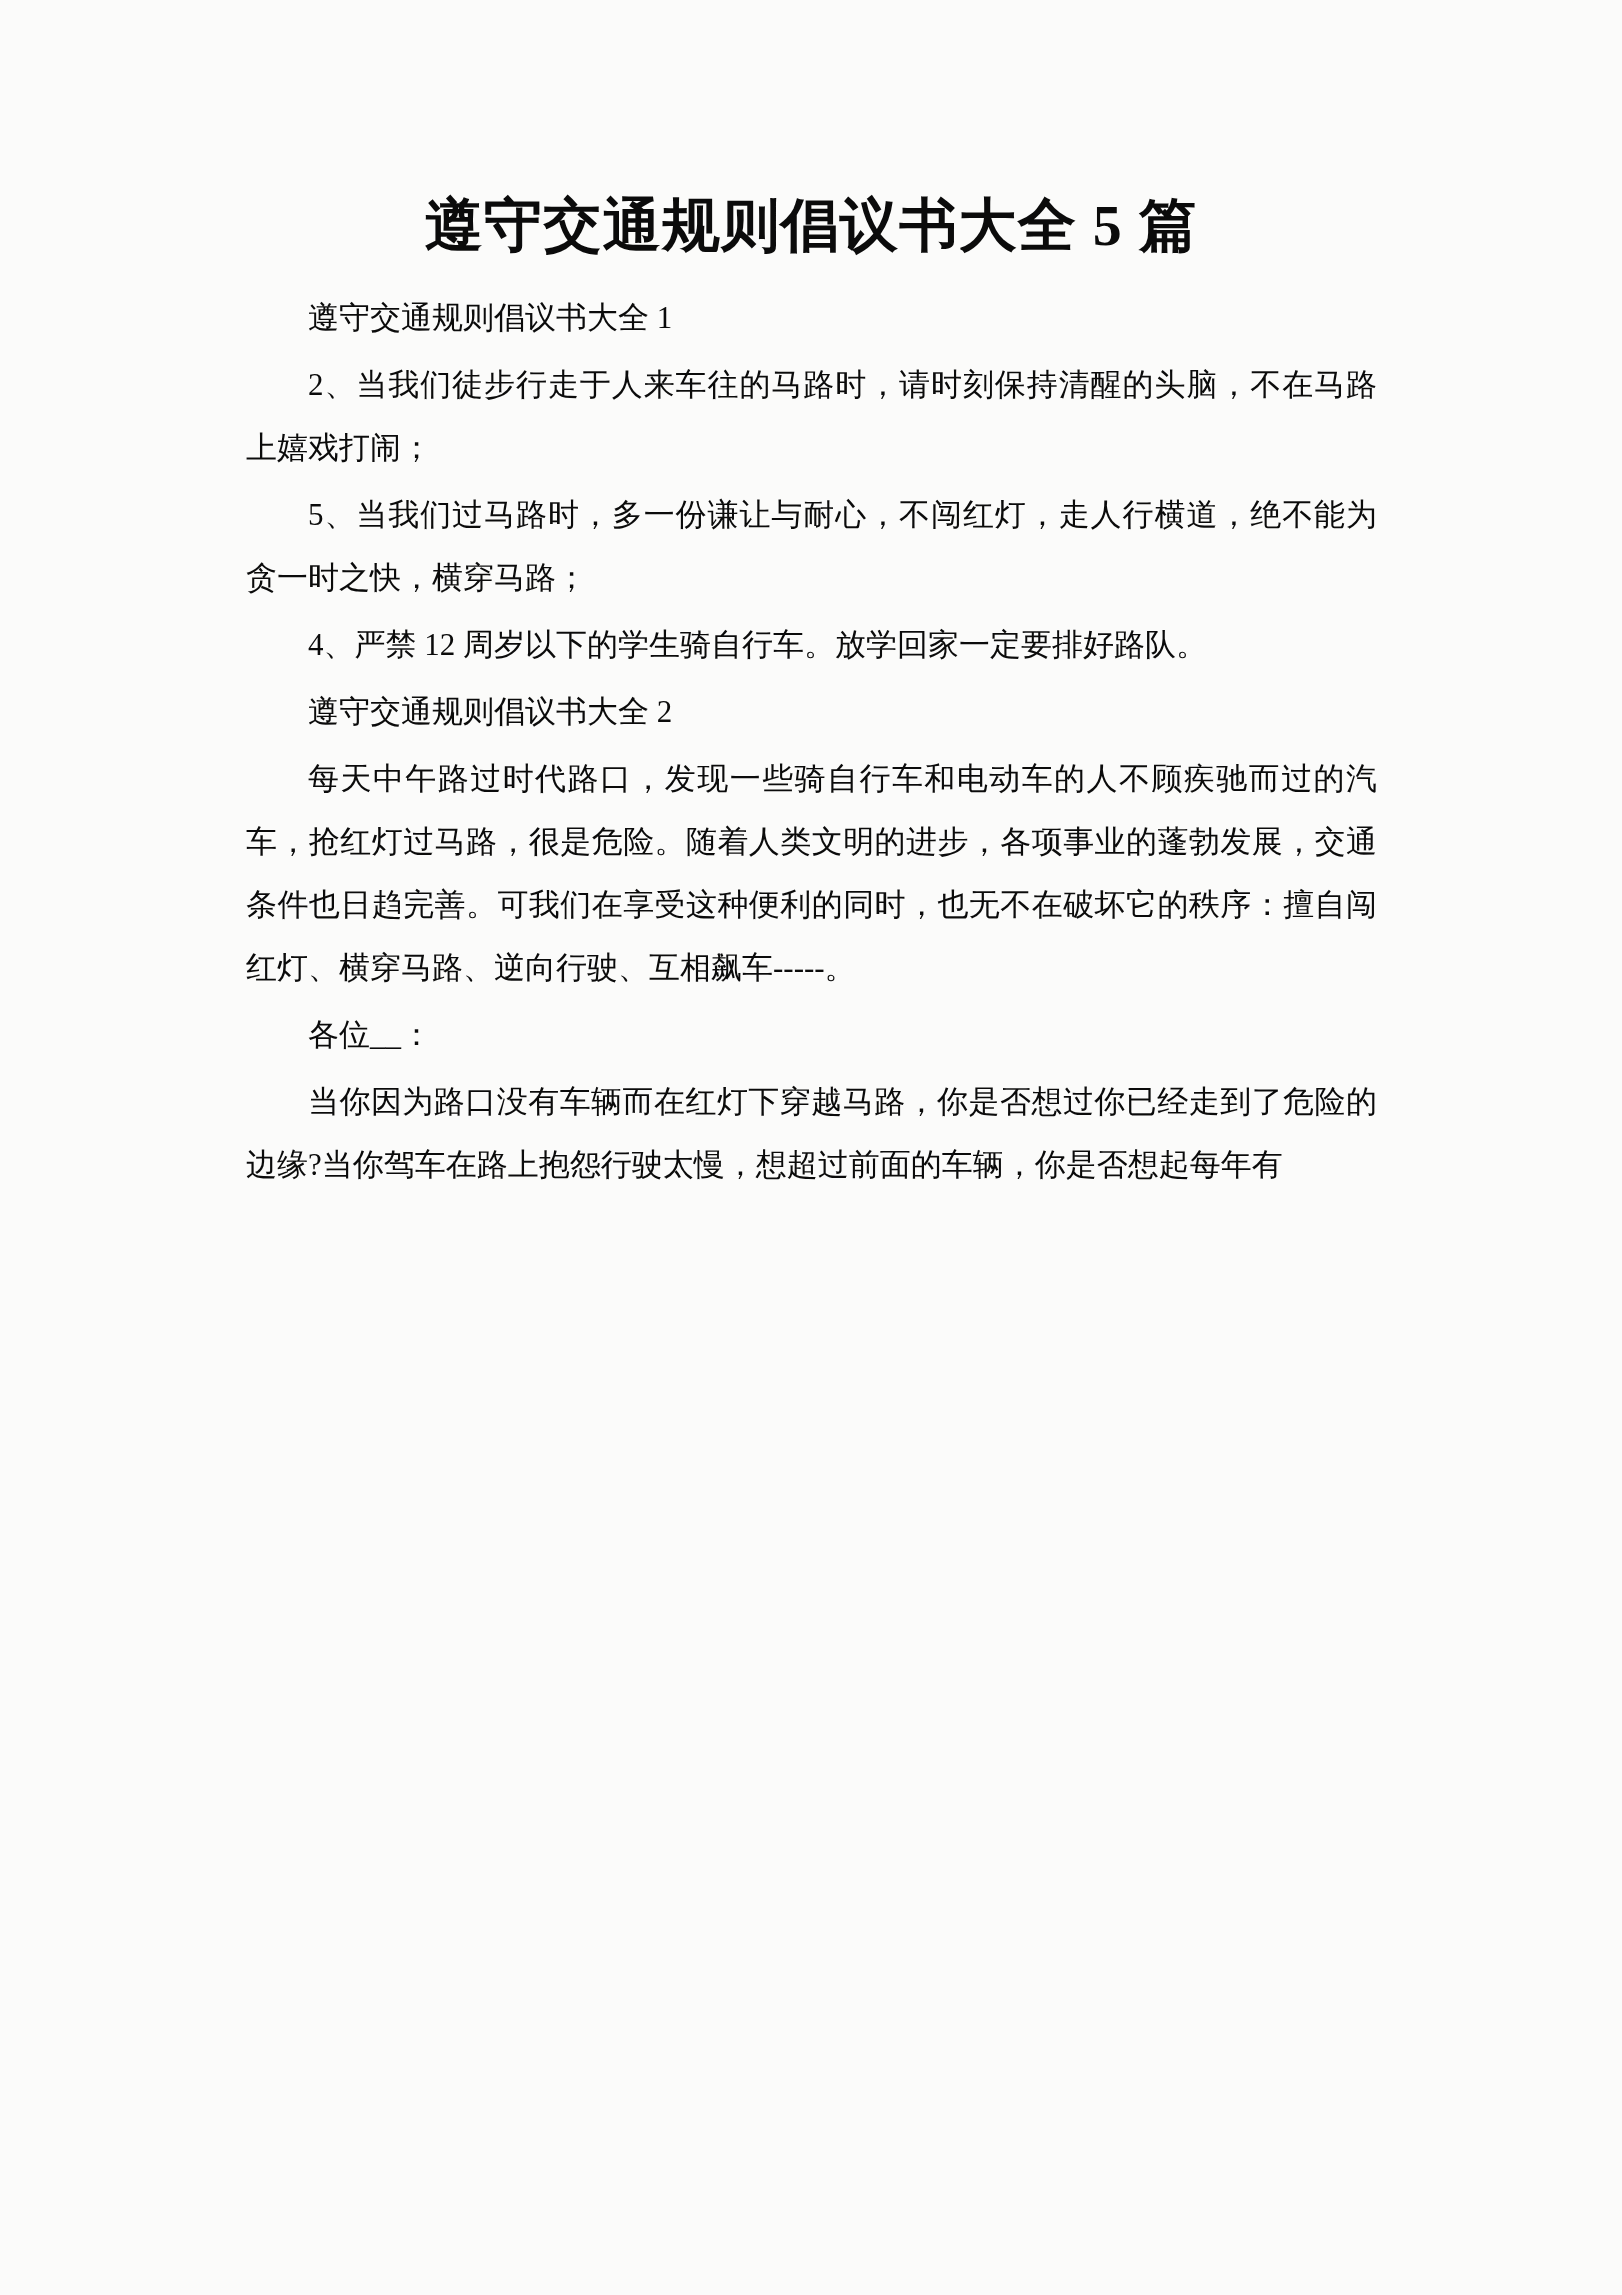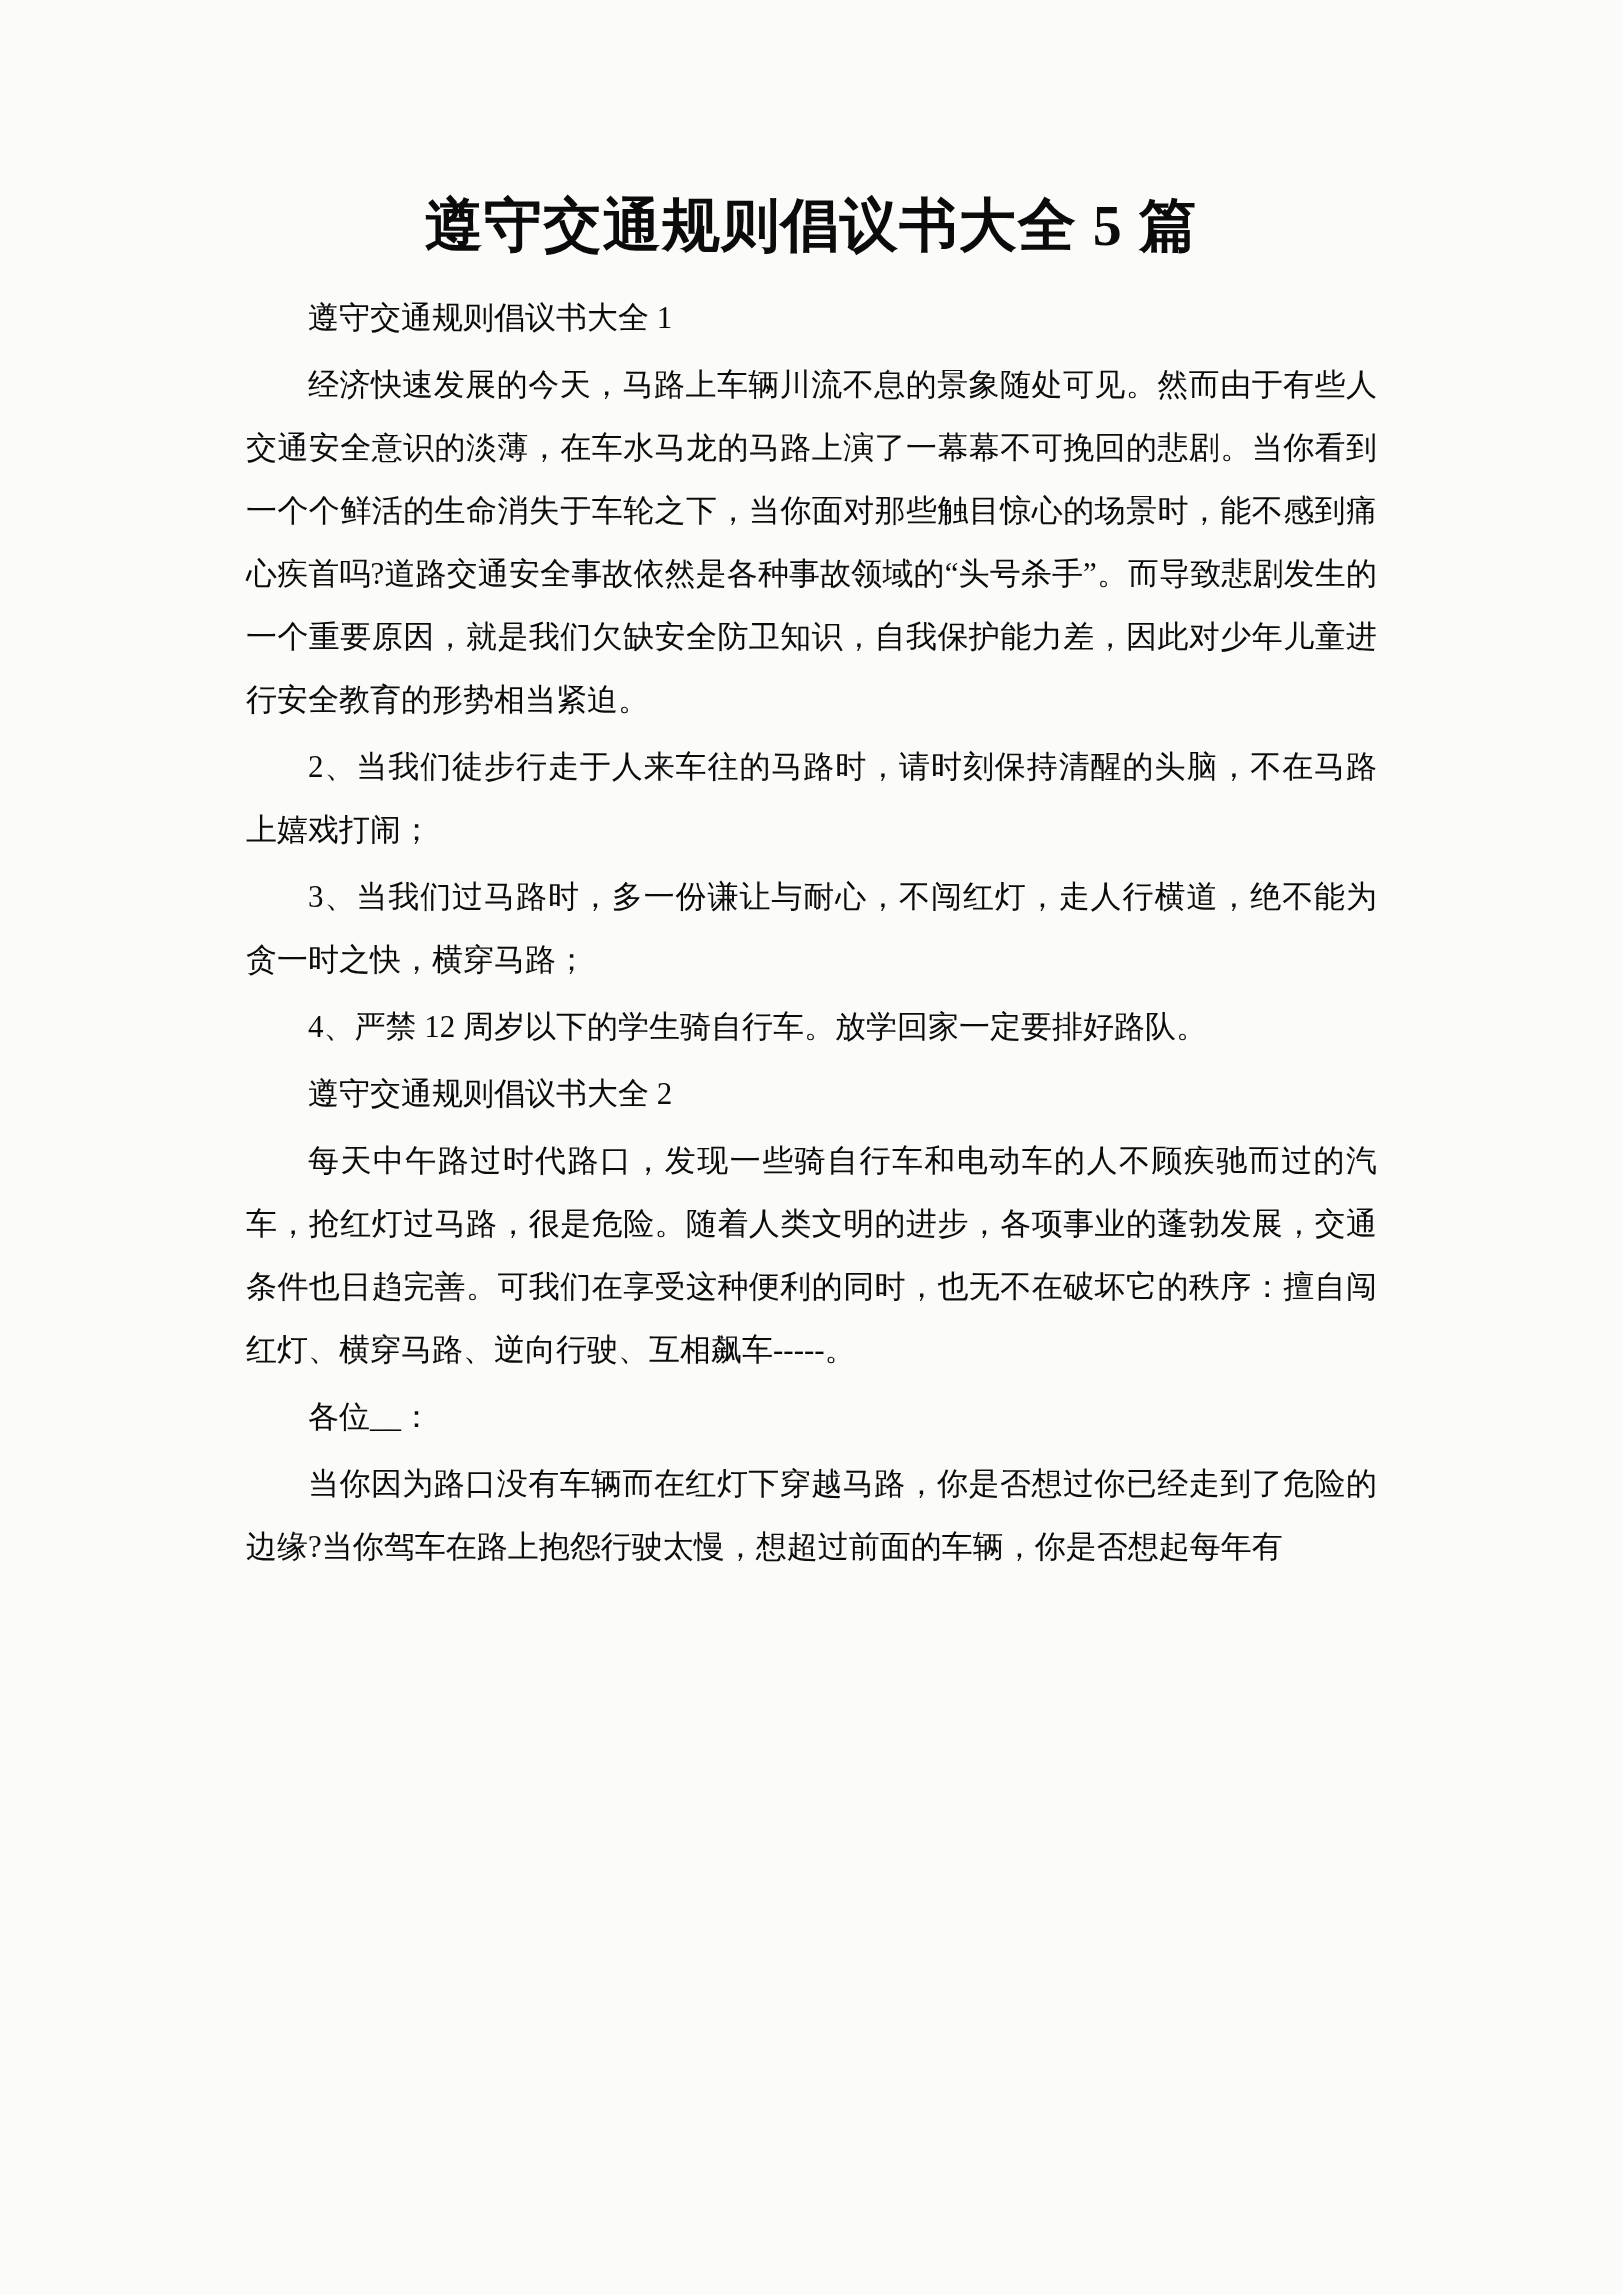--- a/index.html
+++ b/index.html
@@ -39,23 +39,22 @@
     font-weight: 400;
   }
 </style>
 </head>
 <body>
 
 <div class="page">
   <h1 class="doc-title">遵守交通规则倡议书大全 5 篇</h1>
   <div class="doc-body">
       <p class="para">遵守交通规则倡议书大全 1</p>
-      <p class="para">经济快速发展的今天，马路上车辆川流不息的景象随处可见。然而由于有些人交通安全意识的淡薄，在车水马龙的马路上演了一幕幕不可挽回的悲剧。当你看到一个个鲜活的生命消失于车轮之下，当你面对那些触目惊心的场景时，能不感到痛心疾首吗?道路交通安全事故依然是各种事故领域的“头号杀手”。而导致悲剧发生的一个重要原因，就是我们欠缺安全防卫知识，自我保护能力差，因此对少年儿童进行安全教育的形势相当紧迫。</p>
       <p class="para">2、当我们徒步行走于人来车往的马路时，请时刻保持清醒的头脑，不在马路上嬉戏打闹；</p>
-      <p class="para">3、当我们过马路时，多一份谦让与耐心，不闯红灯，走人行横道，绝不能为贪一时之快，横穿马路；</p>
+      <p class="para">5、当我们过马路时，多一份谦让与耐心，不闯红灯，走人行横道，绝不能为贪一时之快，横穿马路；</p>
       <p class="para">4、严禁 12 周岁以下的学生骑自行车。放学回家一定要排好路队。</p>
       <p class="para">遵守交通规则倡议书大全 2</p>
       <p class="para">每天中午路过时代路口，发现一些骑自行车和电动车的人不顾疾驰而过的汽车，抢红灯过马路，很是危险。随着人类文明的进步，各项事业的蓬勃发展，交通条件也日趋完善。可我们在享受这种便利的同时，也无不在破坏它的秩序：擅自闯红灯、横穿马路、逆向行驶、互相飙车-----。</p>
       <p class="para">各位__：</p>
       <p class="para">当你因为路口没有车辆而在红灯下穿越马路，你是否想过你已经走到了危险的边缘?当你驾车在路上抱怨行驶太慢，想超过前面的车辆，你是否想起每年有</p>
     </div>
 </div>
 
 
 </body></html>

